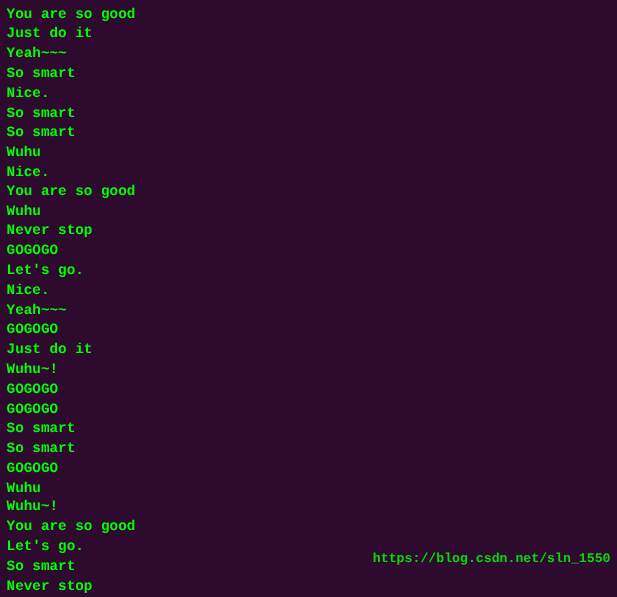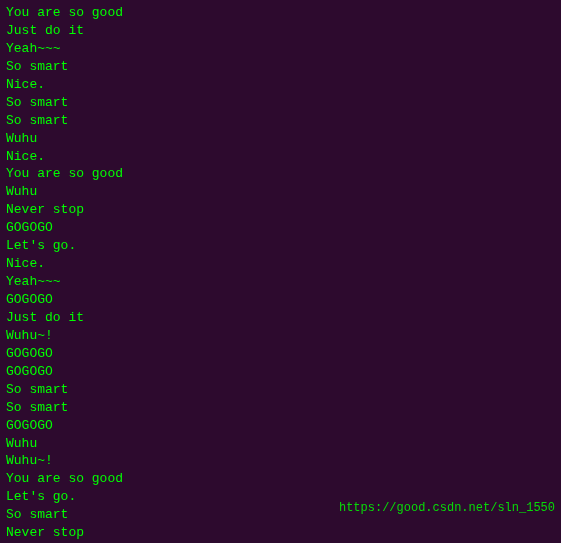--- a/index.html
+++ b/index.html
@@ -1,18 +1,19 @@
 <!DOCTYPE html>
 <html><head>
   <meta charset="utf-8">
   <style>
     * {
       margin: 0;
       padding: 0;
       box-sizing: border-box;
+      font-weight: bold;
     }
 
     body {
       width: 561px;
       height: 543px;
       background-color: #2d0a2e;
       font-family: 'Courier New', Courier, monospace;
       font-size: 13px;
       color: #00ff00;
       overflow: hidden;
@@ -71,15 +72,15 @@
       <div class="line">So smart</div>
       <div class="line">GOGOGO</div>
       <div class="line">Wuhu</div>
       <div class="line">Wuhu~!</div>
       <div class="line">You are so good</div>
       <div class="line">Let's go.</div>
       <div class="line">So smart</div>
       <div class="line">Never stop</div>
       <div class="line">Wuhu~!</div>
     </div>
-  <div class="watermark">https://good.csdn.net/sln_1550</div>
+  <div class="watermark">https://blog.csdn.net/sln_1550</div>
 
 </div>
 
 </body></html>

